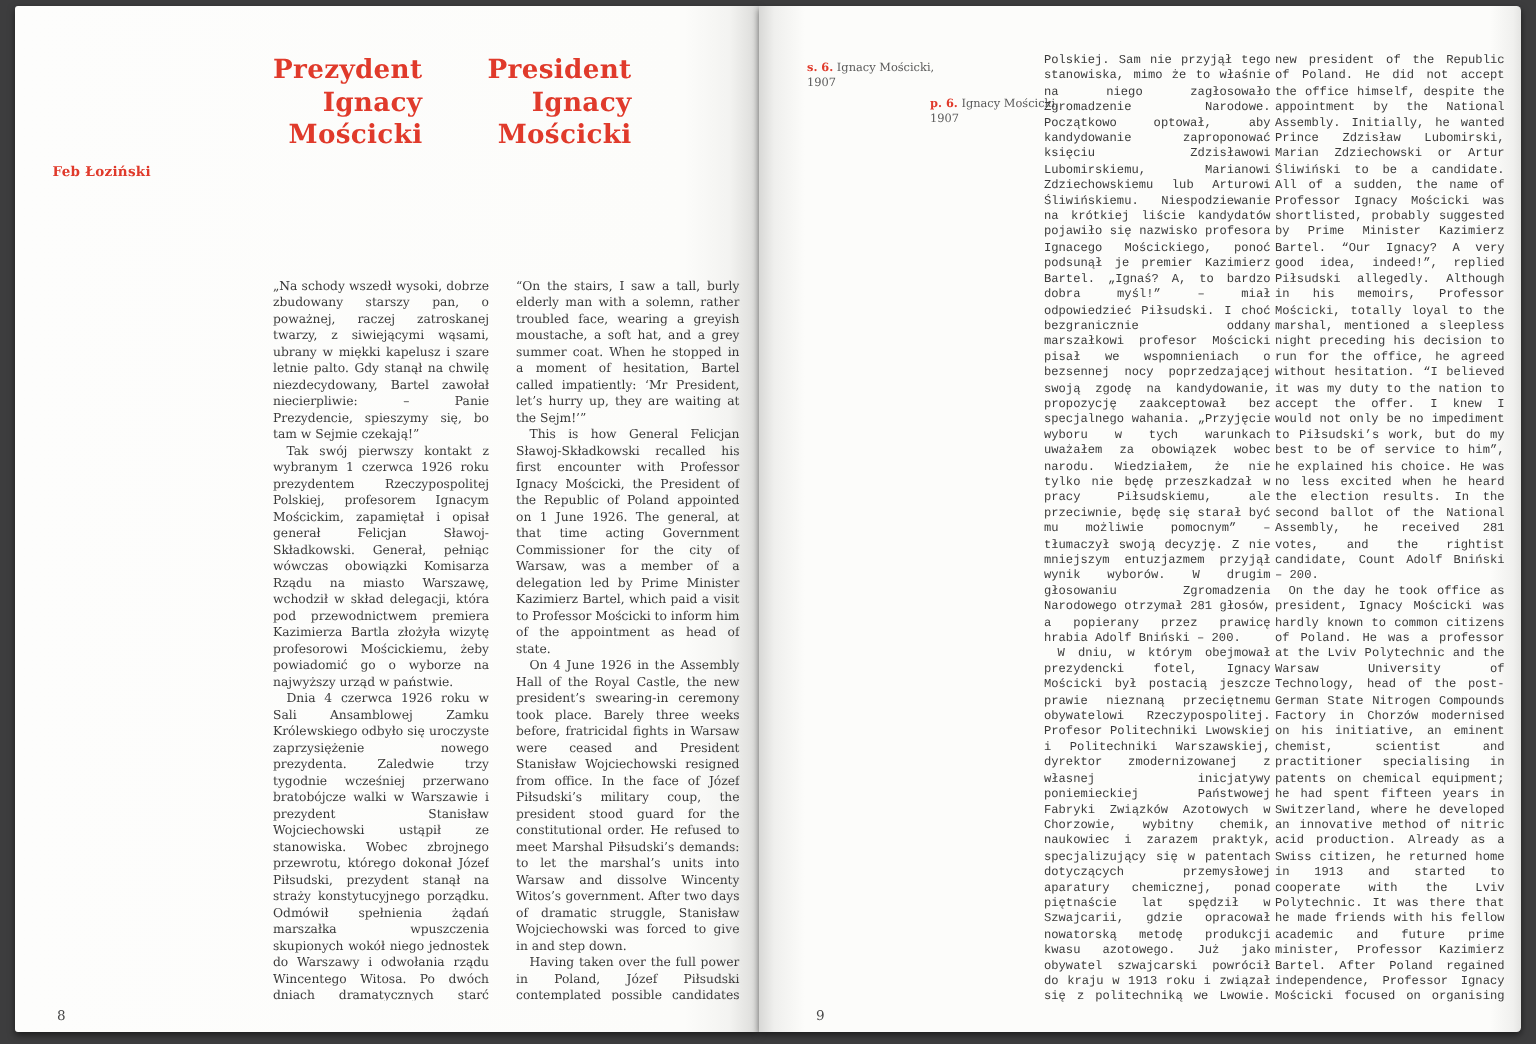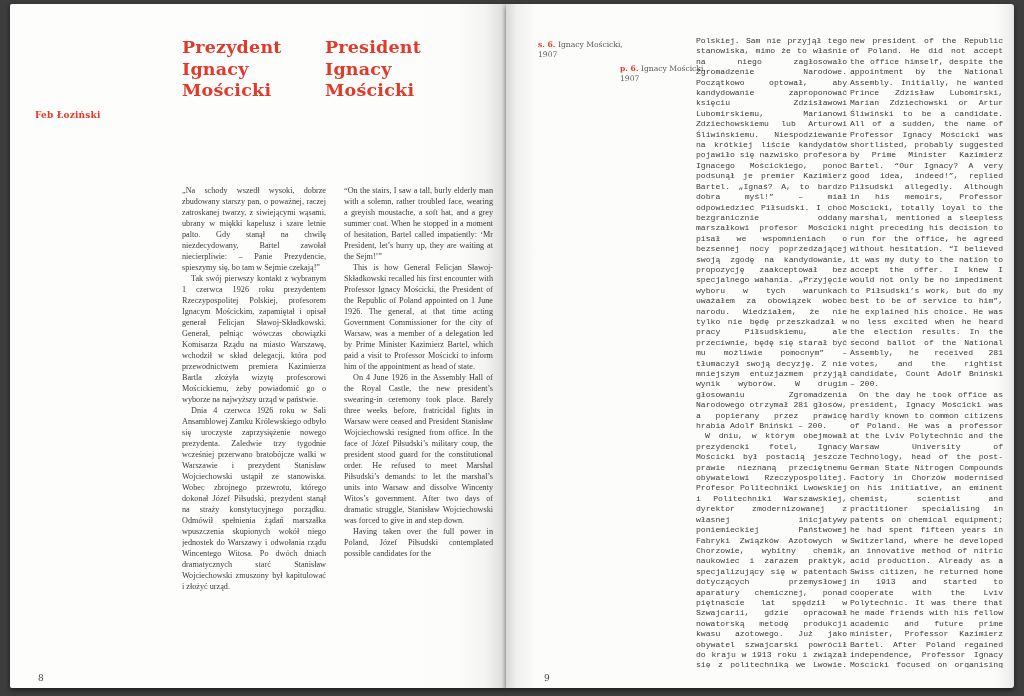--- a/index.html
+++ b/index.html
@@ -8,28 +8,28 @@
          font-family:"DejaVu Serif", serif;}
   .page{position:absolute;top:4px;height:684px;background:var(--paper);}
   .page-left{left:10px;width:496px;border-radius:2px 0 0 2px;
     background:linear-gradient(to right,#fdfdfc 0%,#fcfcfa 90%,#f3f3f1 96%,#dadad8 100%);
     box-shadow:0 2px 5px rgba(0,0,0,.55);}
   .page-right{left:506px;width:508px;border-radius:0 3px 3px 0;
     background:linear-gradient(to right,#d8d8d6 0%,#efefed 2%,#fcfcfa 6%,#fcfcfa 96%,#f0f0ee 99%,#e4e4e2 100%);
     box-shadow:0 2px 5px rgba(0,0,0,.55);}
   .heading{position:absolute;margin:0;color:var(--accent);font-size:17.5px;line-height:21.5px;
     font-weight:bold;letter-spacing:.2px;}
-  .heading span{display:block;}
+  .heading span{display:block;text-align:right;}
   .heading-pl{left:172px;top:33px;}
   .heading-en{left:315px;top:33px;}
   .author{position:absolute;left:25px;top:106px;color:var(--accent);font-weight:bold;font-size:9px;letter-spacing:.2px;}
   .col{position:absolute;text-align:justify;color:var(--ink);}
   .col p{margin:0;}
   .col p+p{text-indent:9px;}
-  .page-left .col{top:181px;font-size:8.2px;line-height:11px;height:482px;overflow:hidden;font-family:Liberation Serif, serif;}
+  .page-left .col{top:181px;font-size:8.2px;line-height:11px;height:482px;overflow:hidden;}
   .col-pl-left{left:172px;width:144px;}
   .col-en-left{left:334px;width:149px;}
   .page-right .col{top:32px;font-size:8.1px;line-height:10.4px;height:632px;overflow:hidden;font-family:Liberation Mono, monospace;}
   .col-pl-right{left:190px;width:151px;}
   .col-en-right{left:344px;width:153px;}
   .folio{position:absolute;font-size:9px;color:#474747;}
   .folio-left{left:28px;top:669px;}
   .folio-right{left:38px;top:669px;}
   .caption{position:absolute;top:36px;font-size:7.6px;line-height:9.6px;color:#5a5a5a;width:86px;}
   .caption .pref{color:var(--accent);font-weight:bold;}

